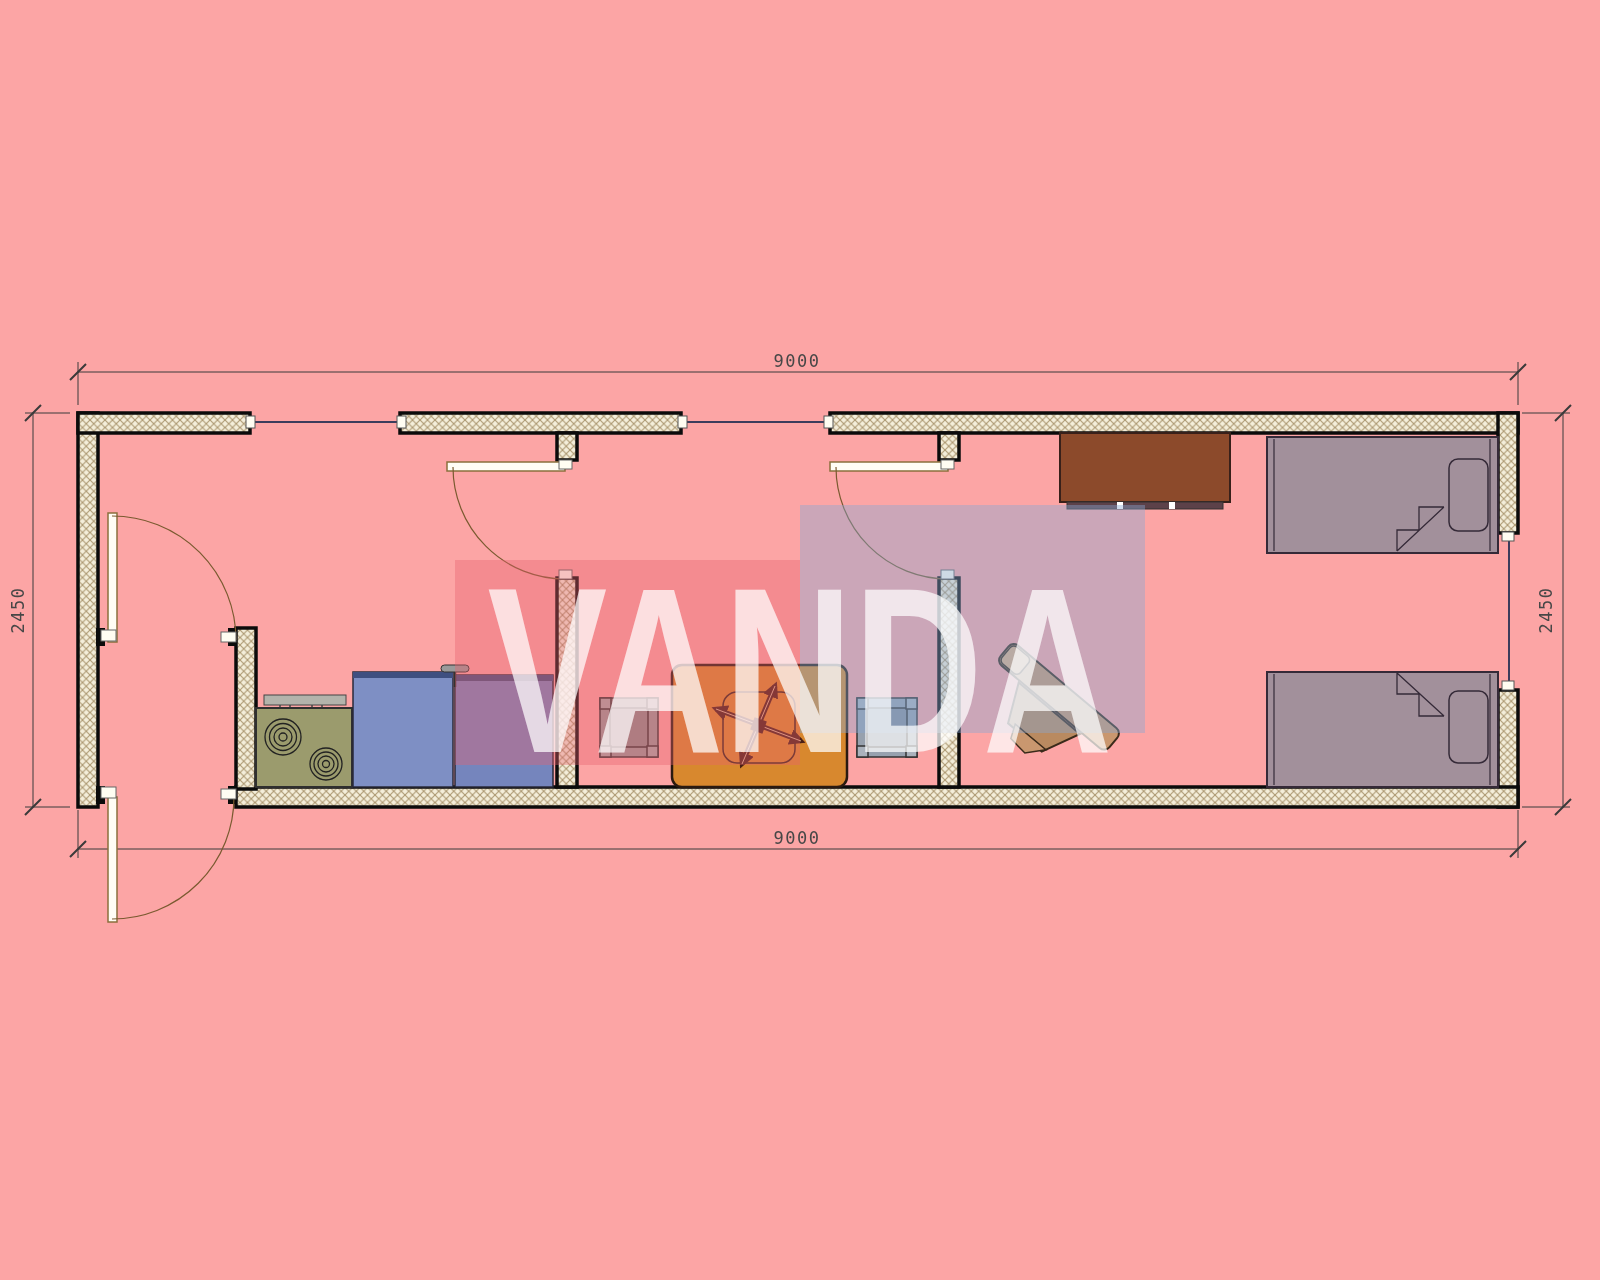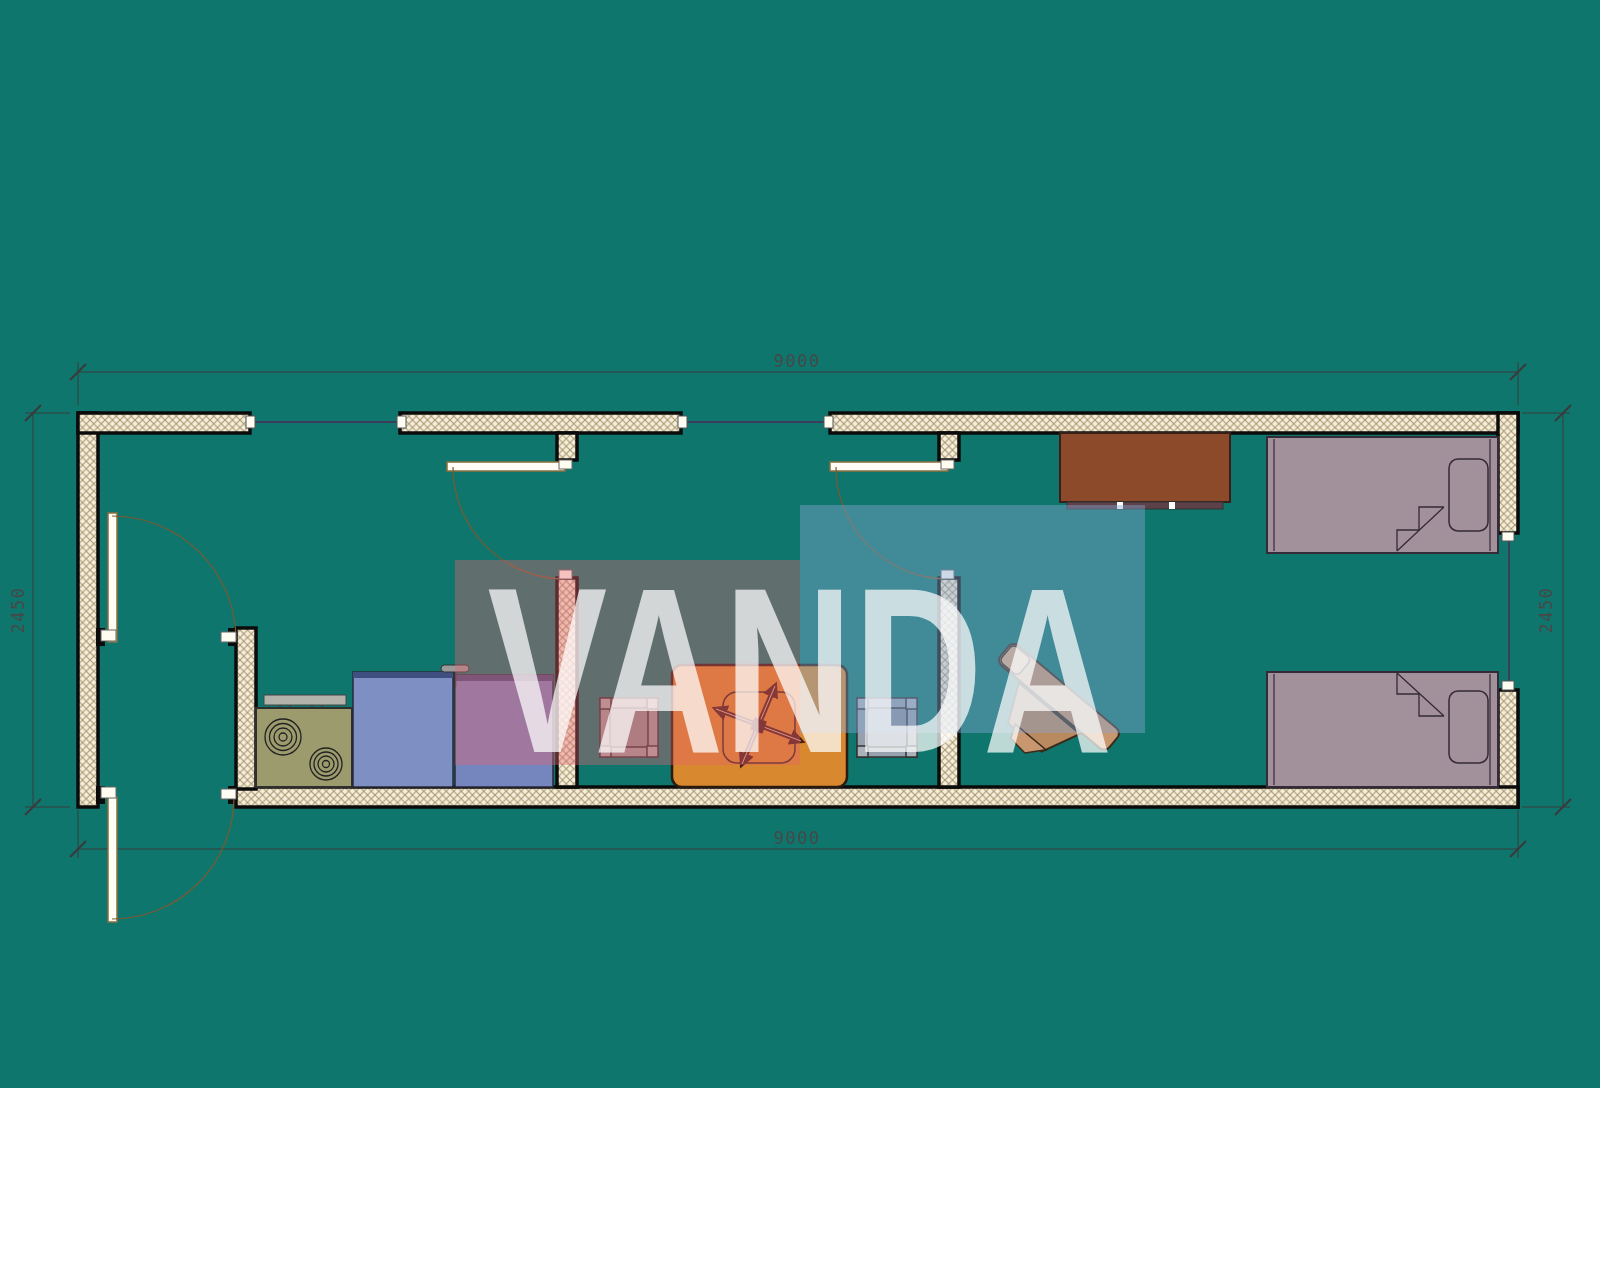--- a/index.html
+++ b/index.html
@@ -1,16 +1,16 @@
 <!DOCTYPE html>
 <html><head>
 <meta charset="utf-8">
 <style>
   html,body{margin:0;padding:0;background:#ffffff;}
-  #canvas{position:relative;width:1600px;height:1088px;background:#0f766e;overflow:hidden;
+  #canvas{position:relative;width:1600px;height:1280px;background:#fca5a5;overflow:hidden;
           font-family:"DejaVu Sans Mono", monospace;}
   svg{display:block}
   text.dim{font-family:"DejaVu Sans Mono", monospace;font-size:17px;letter-spacing:1.5px;fill:#474747;}
   text.wm{font-family:"Liberation Sans", sans-serif;font-weight:700;}
 </style>
 </head>
 <body>
 
 <div id="canvas">
 <svg width="1600" height="1280" viewBox="0 0 1600 1280" xmlns="http://www.w3.org/2000/svg">

